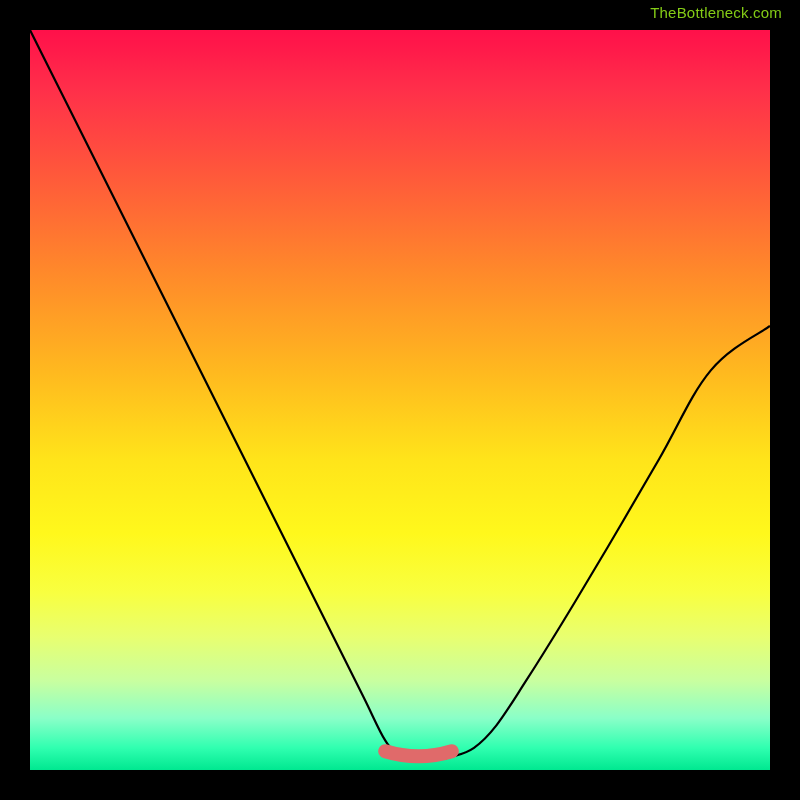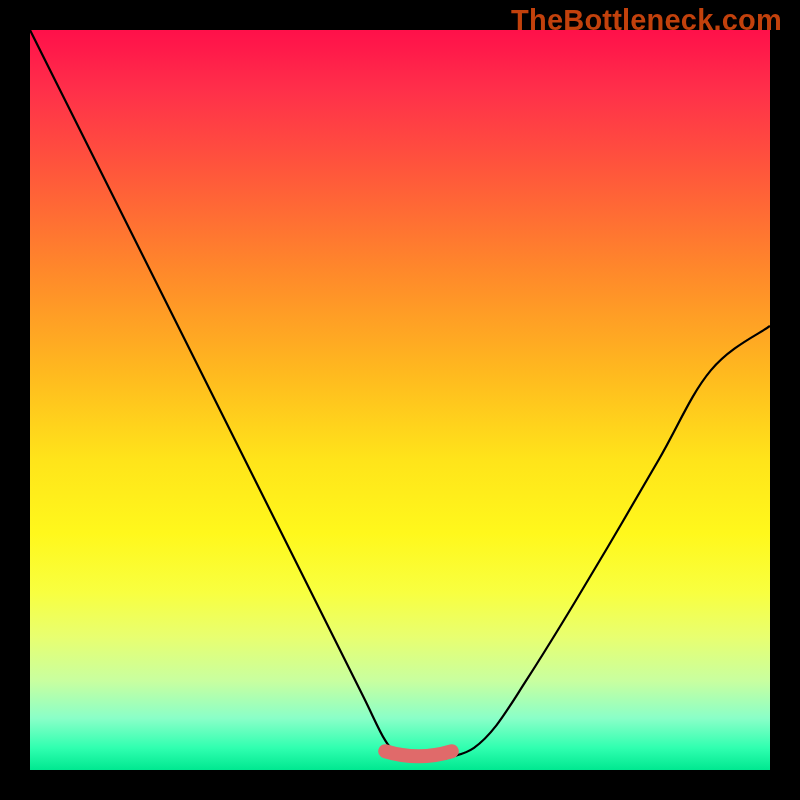--- a/index.html
+++ b/index.html
@@ -14,23 +14,23 @@
   .frame {
     position: relative;
     width: 800px;
     height: 800px;
     background: #000;
   }
   .watermark {
     position: absolute;
     top: 4px;
     right: 18px;
-    color: #c2410c;
-    font-size: 29px;
-    font-weight: 700;
+    color: #84cc16;
+    font-size: 15px;
+    font-weight: 400;
     letter-spacing: 0.2px;
     z-index: 10;
   }
   .plot-area {
     position: absolute;
     left: 30px;
     top: 30px;
     width: 740px;
     height: 740px;
     overflow: hidden;

